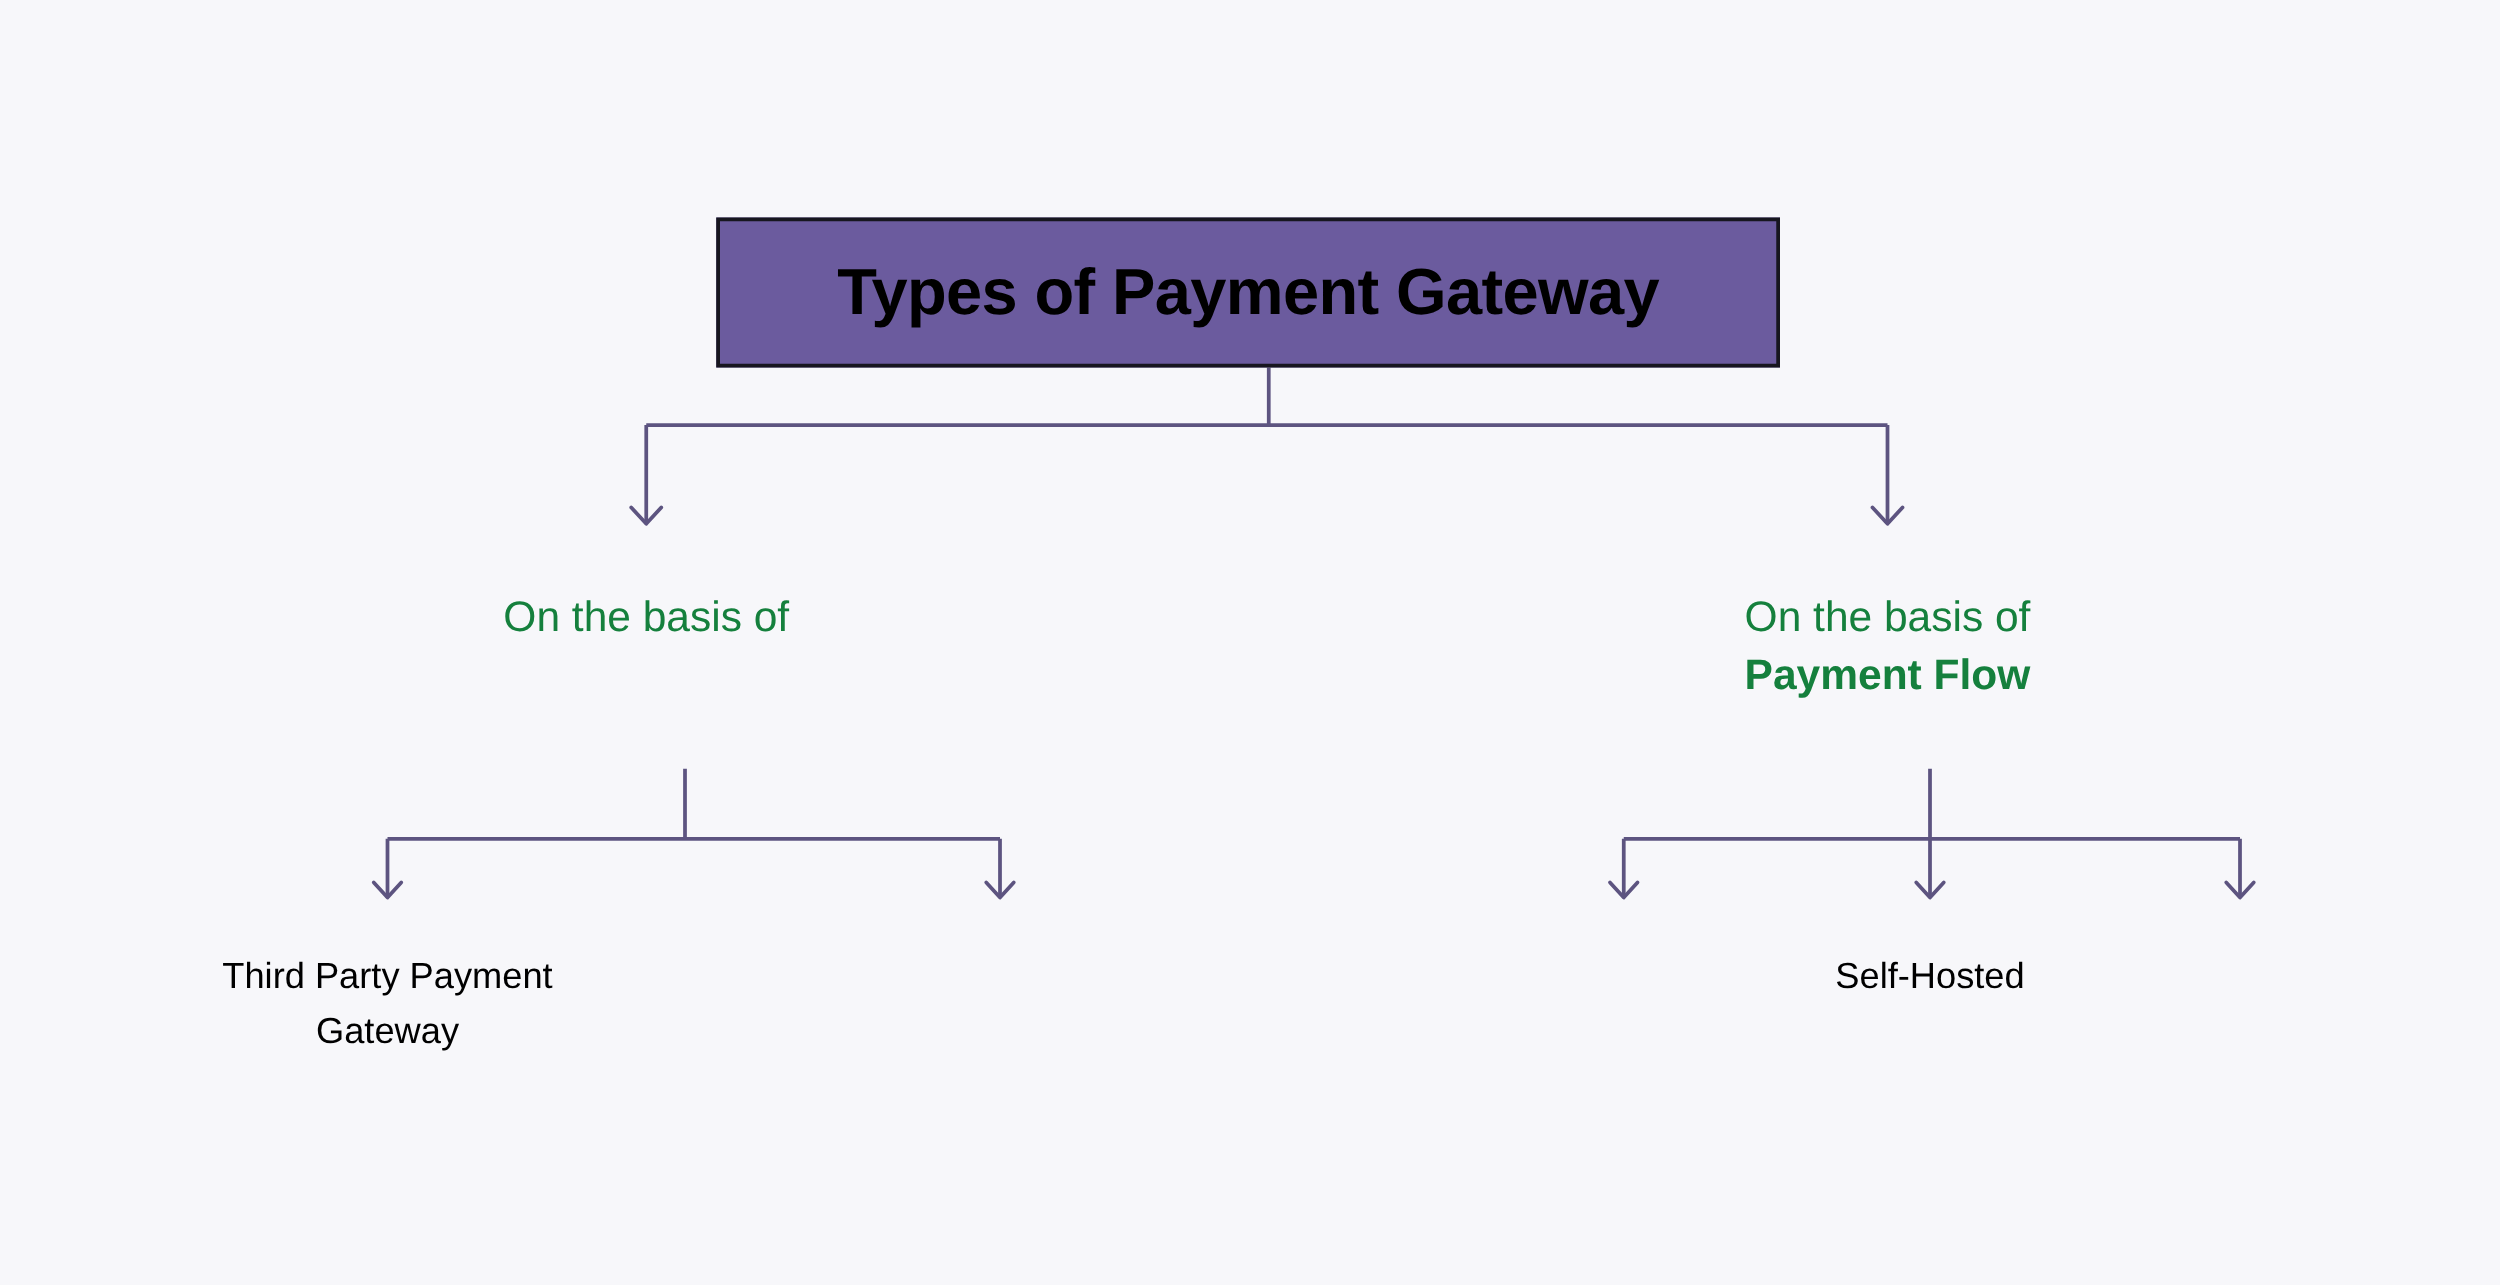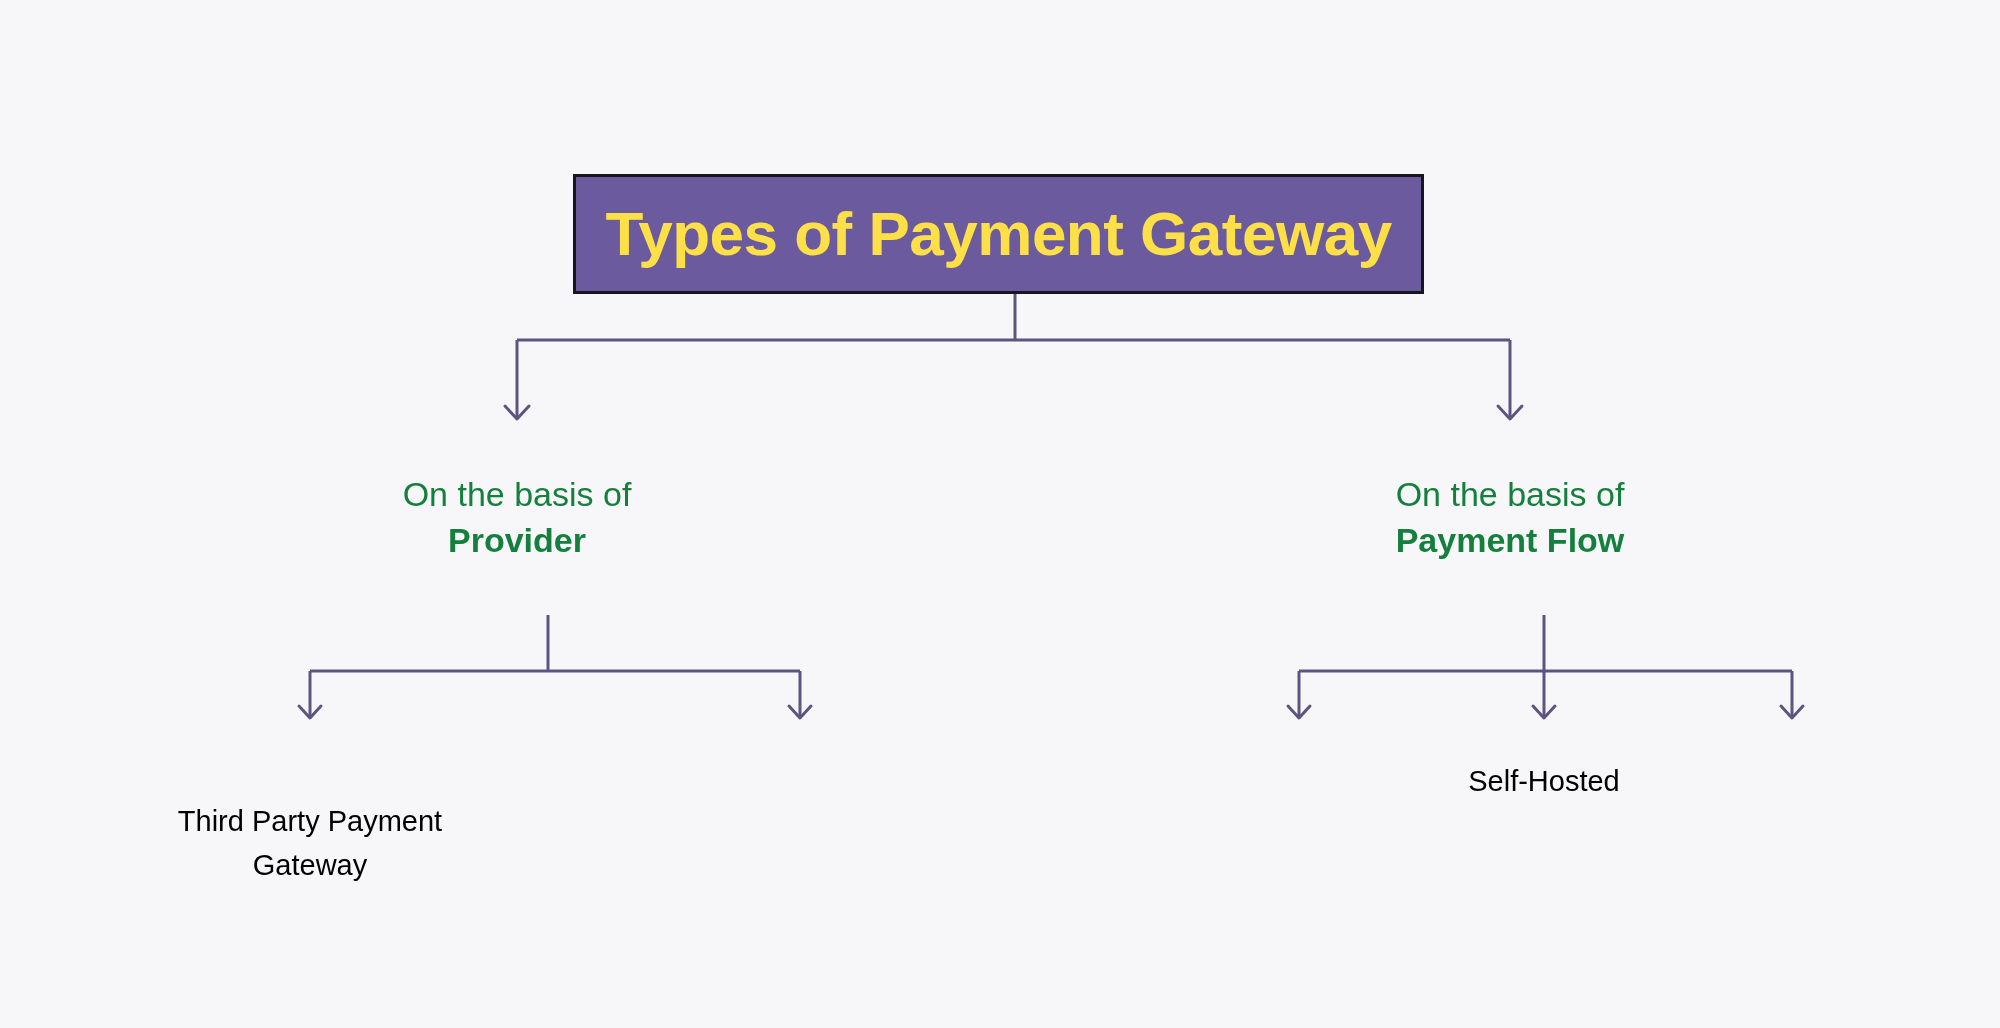--- a/index.html
+++ b/index.html
@@ -34,22 +34,22 @@
     width: 851px;
     height: 120px;
     box-sizing: border-box;
     background: #6b5b9e;
     border: 3px solid #17161f;
     display: flex;
     align-items: center;
     justify-content: center;
   }
   .root-title {
-    color: #fde047;
-    font-size: 62px;
+    color: #000000;
+    font-size: 52px;
     font-weight: bold;
     letter-spacing: -0.5px;
     white-space: nowrap;
     line-height: 1;
   }
 
   
   .branch-label {
     position: absolute;
     text-align: center;
@@ -66,21 +66,21 @@
 
   
   .leaf-label {
     position: absolute;
     text-align: center;
     color: #000000;
     font-size: 29px;
     font-weight: normal;
     line-height: 1.5;
   }
-  #leaf-third-party  { left: 130px;  top: 760px; width: 360px; margin-top: 40px; }
+  #leaf-third-party  { left: 130px;  top: 760px; width: 360px; }
   #leaf-bank         { left: 620px;  top: 760px; width: 360px; }
   #leaf-hosted       { left: 1179px; top: 760px; width: 240px; }
   #leaf-self-hosted  { left: 1424px; top: 760px; width: 240px; }
   #leaf-off-website  { left: 1672px; top: 760px; width: 240px; }
 </style>
 </head>
 <body>
 
 <div id="canvas">
 
@@ -117,21 +117,20 @@
       <path d="M1781,706 L1792,718 L1803,706"></path>
     </g>
   </svg>
 
   <div class="root-box">
     <span class="root-title">Types of Payment Gateway</span>
   </div>
 
   <div class="branch-label" id="branch-provider">
     <span class="line1">On the basis of</span>
-    <span class="line2">Provider</span>
   </div>
 
   <div class="branch-label" id="branch-payment-flow">
     <span class="line1">On the basis of</span>
     <span class="line2">Payment Flow</span>
   </div>
 
   <div class="leaf-label" id="leaf-third-party">
     <span class="line1">Third Party Payment</span>
     <span class="line2">Gateway</span>

